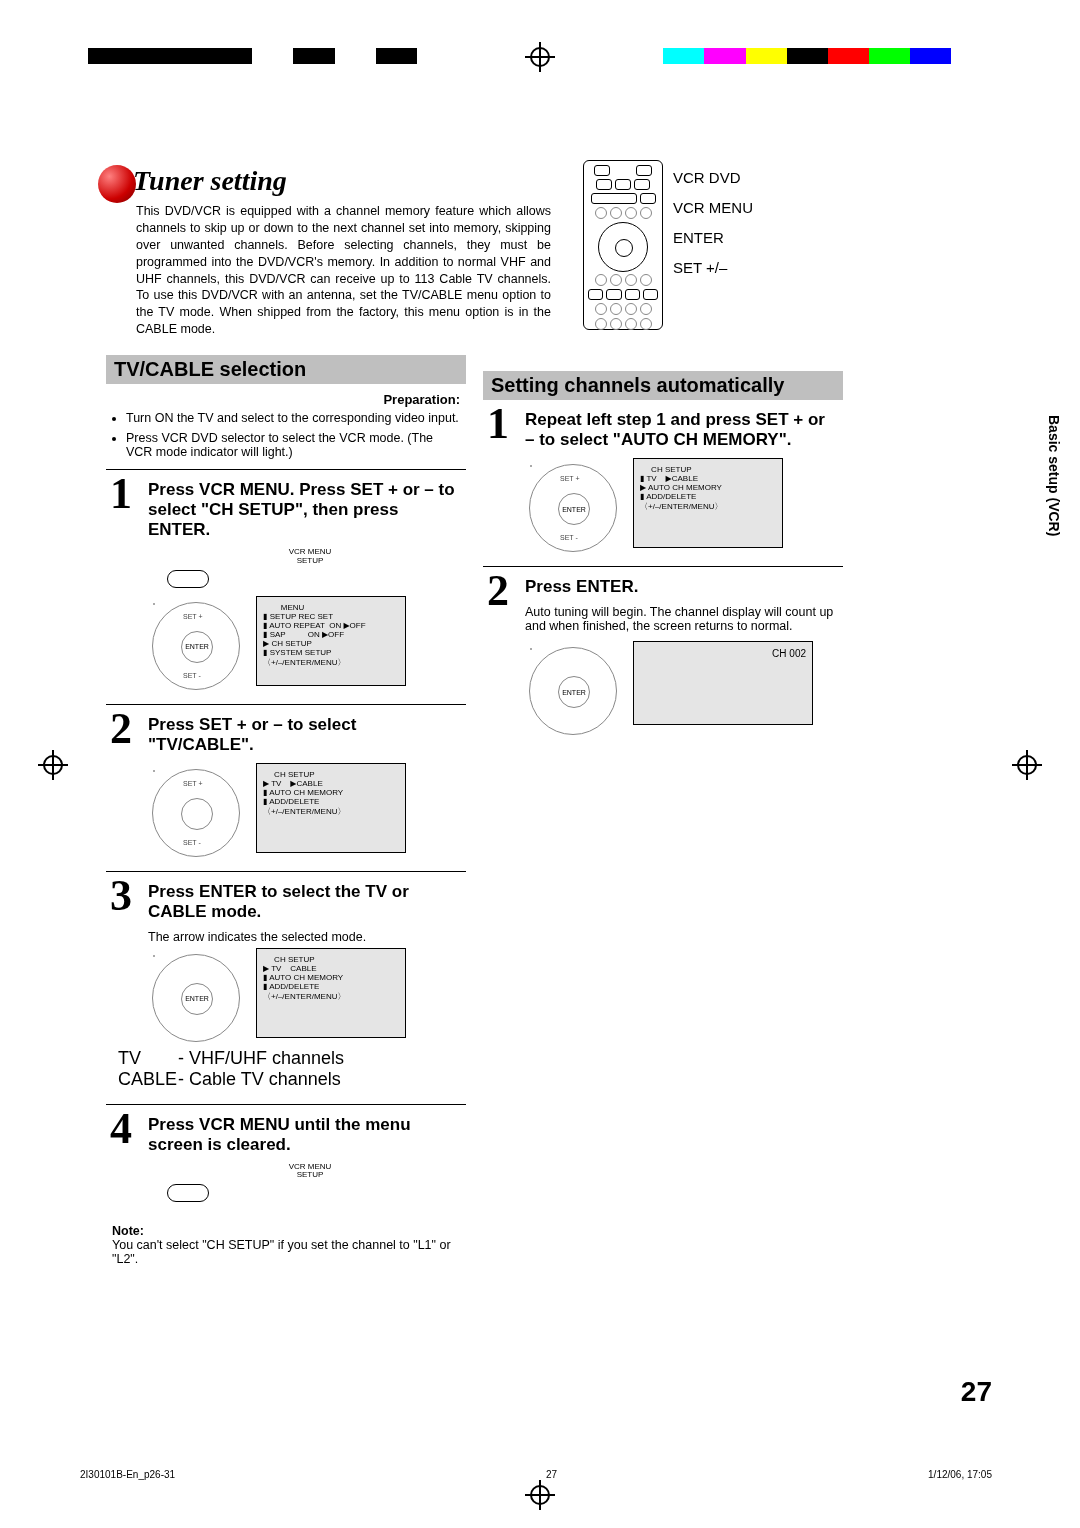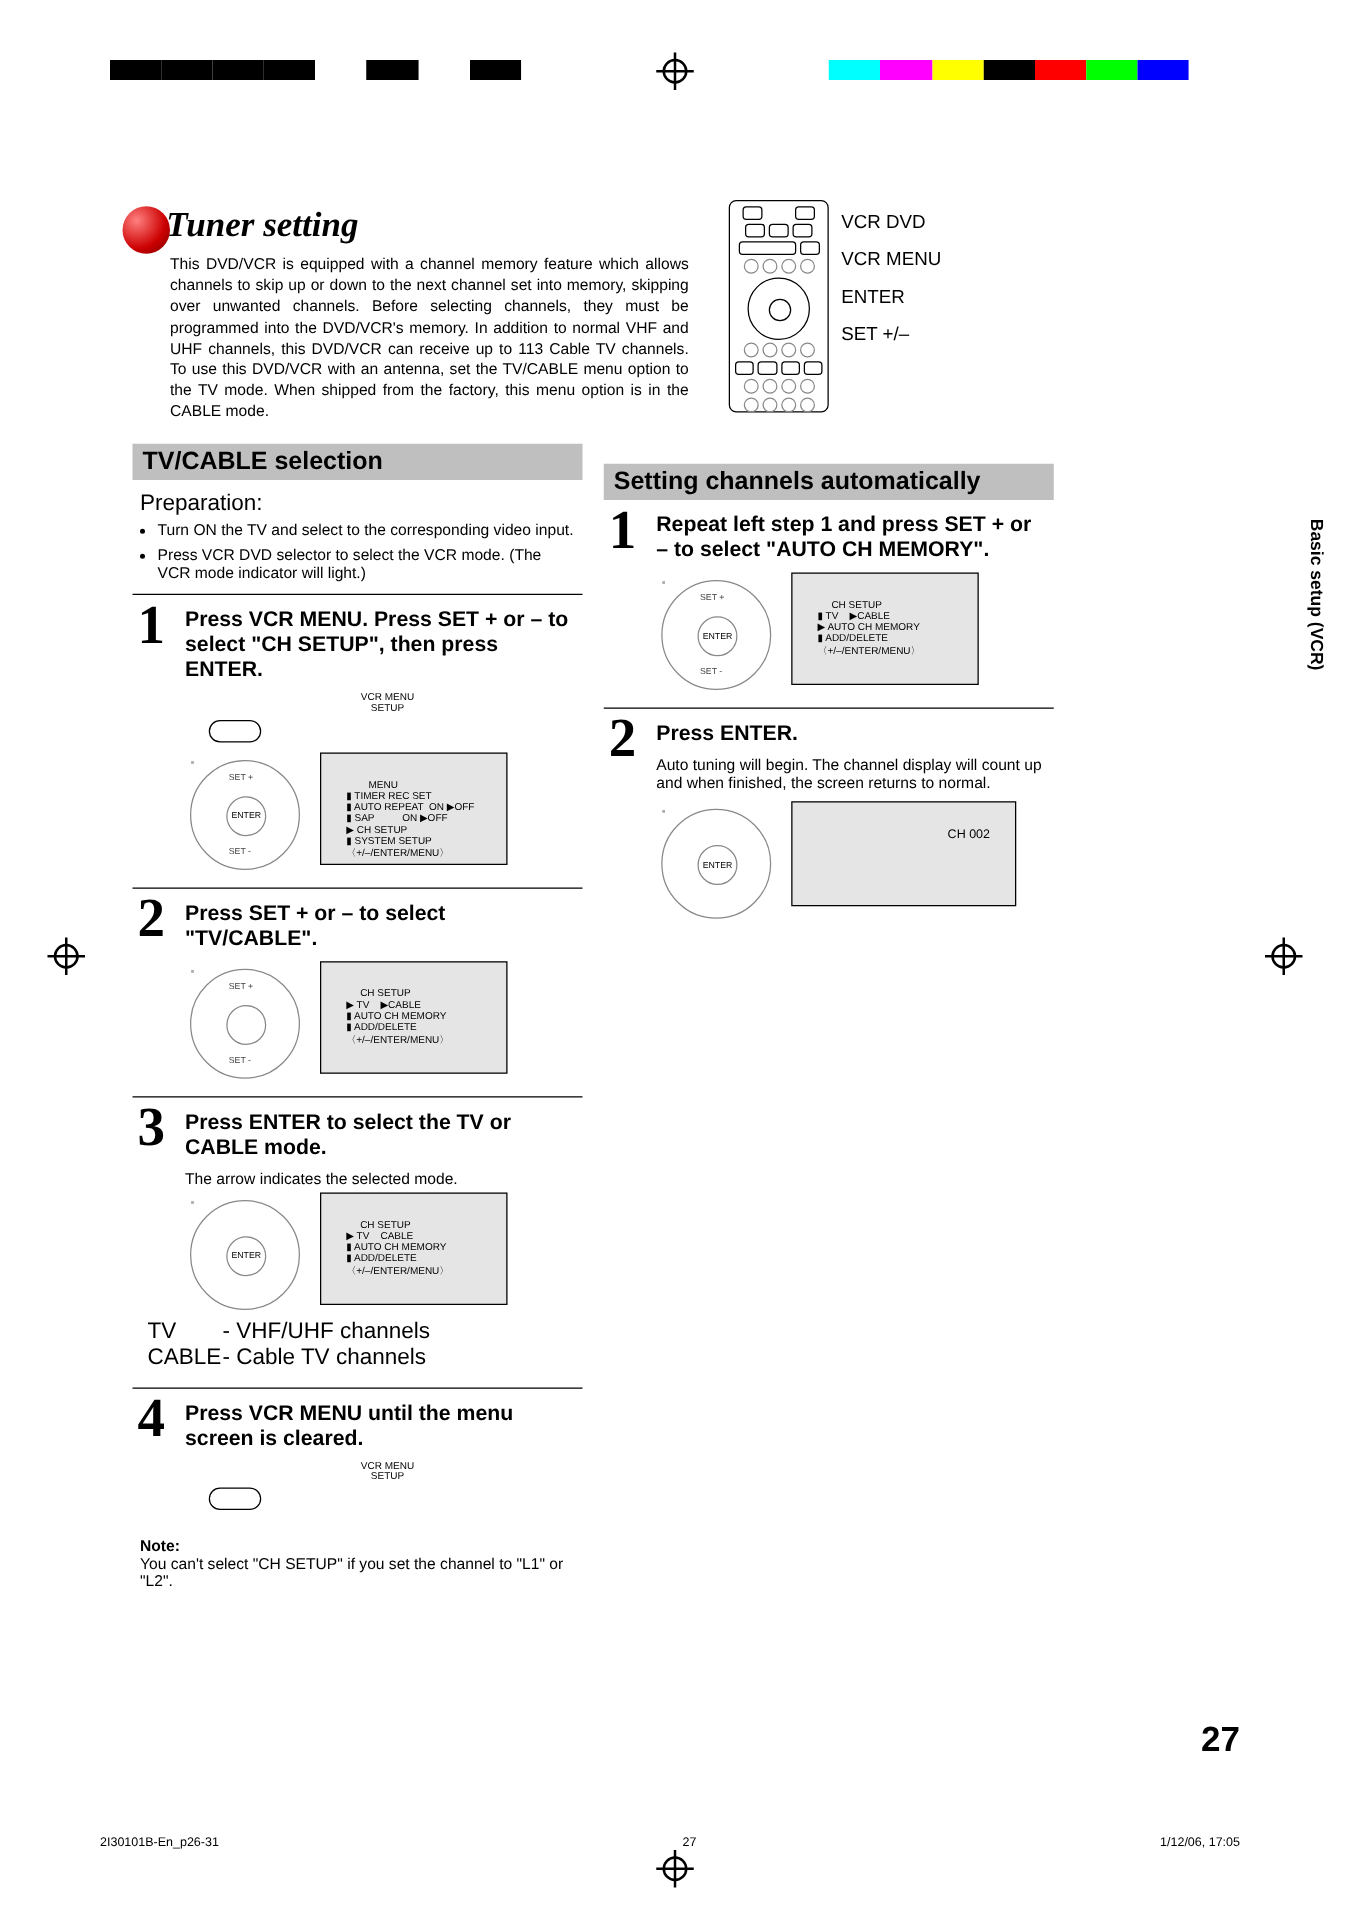--- a/index.html
+++ b/index.html
@@ -101,21 +101,21 @@
     font-size: 20px;
     font-weight: bold;
   }
   .step-box {
     border-bottom: 1px solid #000;
     padding: 10px 6px 14px 6px;
     font-size: 12.5px;
     position: relative;
   }
   .step-box.last { border-bottom: none; }
-  .prep-title { font-weight: normal; font-size: 18px; margin: 8px 6px 4px 6px;}
+  .prep-title { font-weight: bold; font-size: 13px; margin: 8px 6px 4px 6px; text-align: right;}
   .prep-list { font-size: 12.5px; margin: 0 6px 10px 20px; padding:0;}
   .prep-list li { margin-bottom: 6px; }
   .bignum {
     font-family: "Times New Roman", serif;
     font-weight: bold;
     font-size: 44px;
     position: absolute;
     left: 4px; top: 2px;
     line-height: 1;
   }
@@ -146,21 +146,21 @@
     border:1.5px solid #888; border-radius:50%; background:#fff; font-size:7px;
     display:flex; align-items:center; justify-content:center;
   }
   .dpad-fig .lab { position:absolute; font-size:7px; text-align:center; color:#444;}
   .osd {
     display:inline-block;
     width: 150px; height: 90px;
     border: 1px solid #000;
     background: #e5e5e5;
     font-size: 8px;
-    padding: 20px;
+    padding: 6px;
     vertical-align: top;
     margin-left: 16px;
     box-sizing: border-box;
   }
   .osd .line { white-space: pre; }
   .osd.big { width: 180px; height: 84px;}
   .pill-btn {
     width: 40px; height: 16px; border:1.5px solid #000; border-radius: 9px;
     margin: 4px 0 0 55px;
   }
@@ -304,21 +304,21 @@
 SETUP</div>
         <div class="pill-btn"></div>
         <div style="display:flex; align-items:flex-start; margin-top:8px;">
           <div class="dpad-fig">
             <div class="lab" style="left:30px; top:10px;">SET +</div>
             <div class="center">ENTER</div>
             <div class="lab" style="left:30px; bottom:10px;">SET -</div>
           </div>
           <div class="osd">
             <div class="line">        MENU</div>
-            <div class="line">▮ TIMER REC SET</div>
+            <div class="line">▮ SETUP REC SET</div>
             <div class="line">▮ AUTO REPEAT  ON ▶OFF</div>
             <div class="line">▮ SAP          ON ▶OFF</div>
             <div class="line">▶ CH SETUP</div>
             <div class="line">▮ SYSTEM SETUP</div>
             <div class="line"></div>
             <div class="line">〈+/–/ENTER/MENU〉</div>
           </div>
         </div>
       </div>
 

